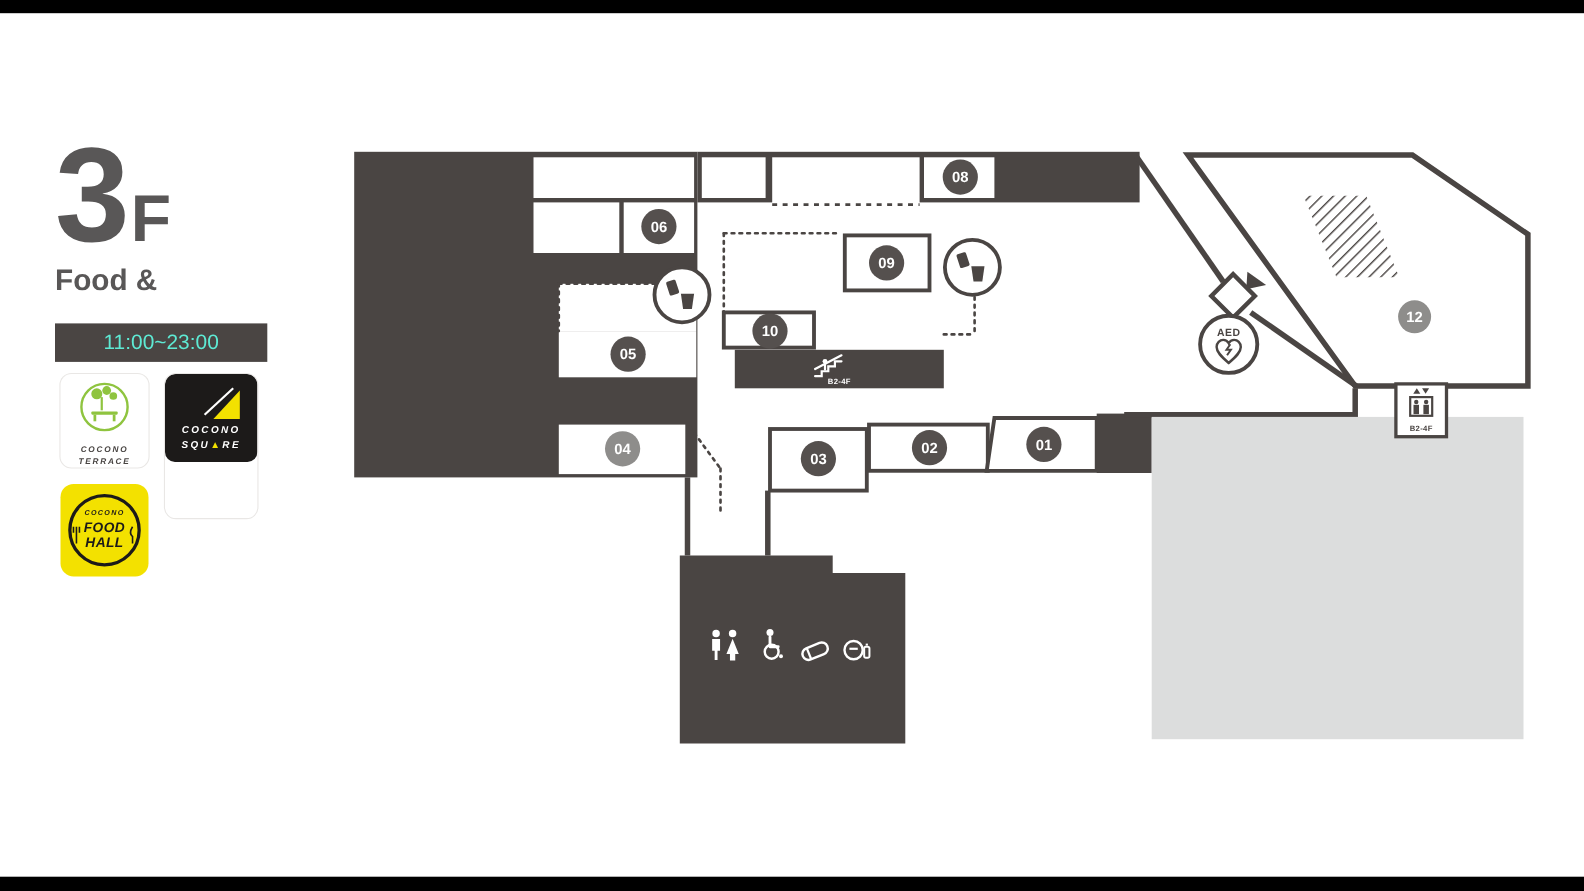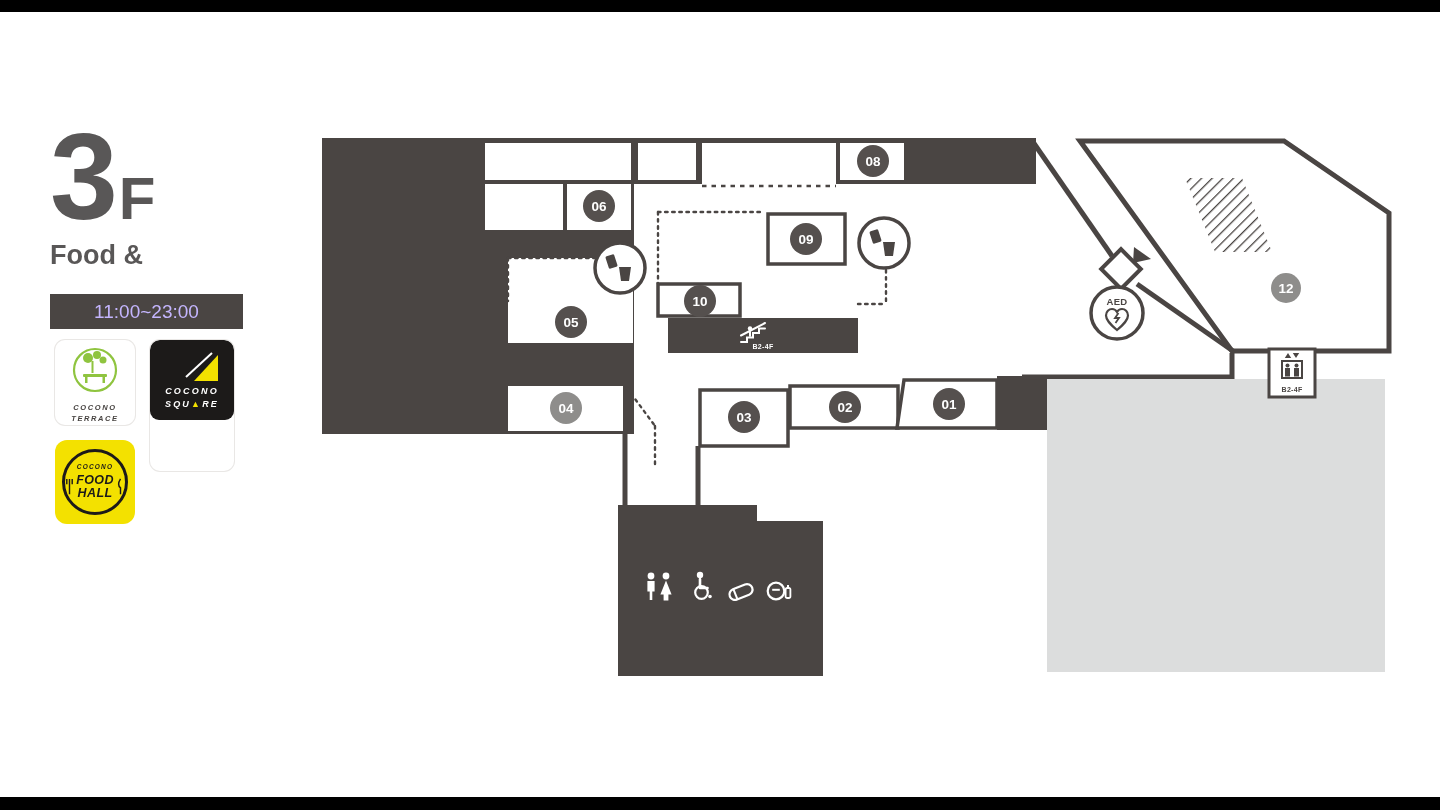--- a/index.html
+++ b/index.html
@@ -13,21 +13,21 @@
   .screen{position:relative;width:1440px;height:810px;background:#fff;}
   .letterbox{position:absolute;left:0;width:100%;background:#000;}
   .letterbox.top{top:0;height:12px;}
   .letterbox.bottom{bottom:0;height:13px;}
 
   .left-panel{position:absolute;left:50px;top:116px;width:220px;color:var(--c-text-gray);}
   .floor-title{line-height:1;letter-spacing:-2px;}
   .floor-num{font-size:122px;font-weight:700;}
   .floor-suffix{font-size:60px;font-weight:700;margin-left:3px;}
   .floor-category{font-size:27px;font-weight:700;line-height:1.32;letter-spacing:0;}
-  .hours-badge{margin-top:20px;width:193px;height:35px;line-height:35px;text-align:center;background:var(--c-dark);color:#c4b5fd;font-size:19px;}
+  .hours-badge{margin-top:20px;width:193px;height:35px;line-height:35px;text-align:center;background:var(--c-dark);color:#5eead4;font-size:19px;}
   .logo-area{position:relative;margin-top:11px;height:200px;}
   .card{position:absolute;background:#fff;border-radius:10px;box-shadow:0 0 0 1px #e9e7e5;overflow:hidden;font-style:italic;}
   .card-terrace{left:5px;top:0;width:80px;height:85px;text-align:center;}
   .t-text{font-size:7.5px;font-weight:700;letter-spacing:1.6px;color:#474341;line-height:1.5;}
   .card-square{left:100px;top:0;width:84px;height:131px;}
   .sq-black{height:80px;background:var(--c-logo-black);border-radius:9px;display:flex;flex-direction:column;align-items:center;justify-content:flex-end;padding-bottom:8px;}
   .sq-text{color:#fff;font-size:9px;font-weight:700;letter-spacing:2.2px;text-align:center;line-height:1.5;}
   .sq-tri{color:var(--c-yellow);}
   .card-foodhall{left:5px;top:100px;width:80px;height:84px;background:var(--c-yellow);display:flex;align-items:center;justify-content:center;box-shadow:none;border-radius:12px;}
   .fh-ellipse{width:66px;height:66px;border:3px solid var(--c-logo-black);border-radius:50%;display:flex;flex-direction:column;align-items:center;justify-content:center;gap:4px;background:var(--c-yellow);}

